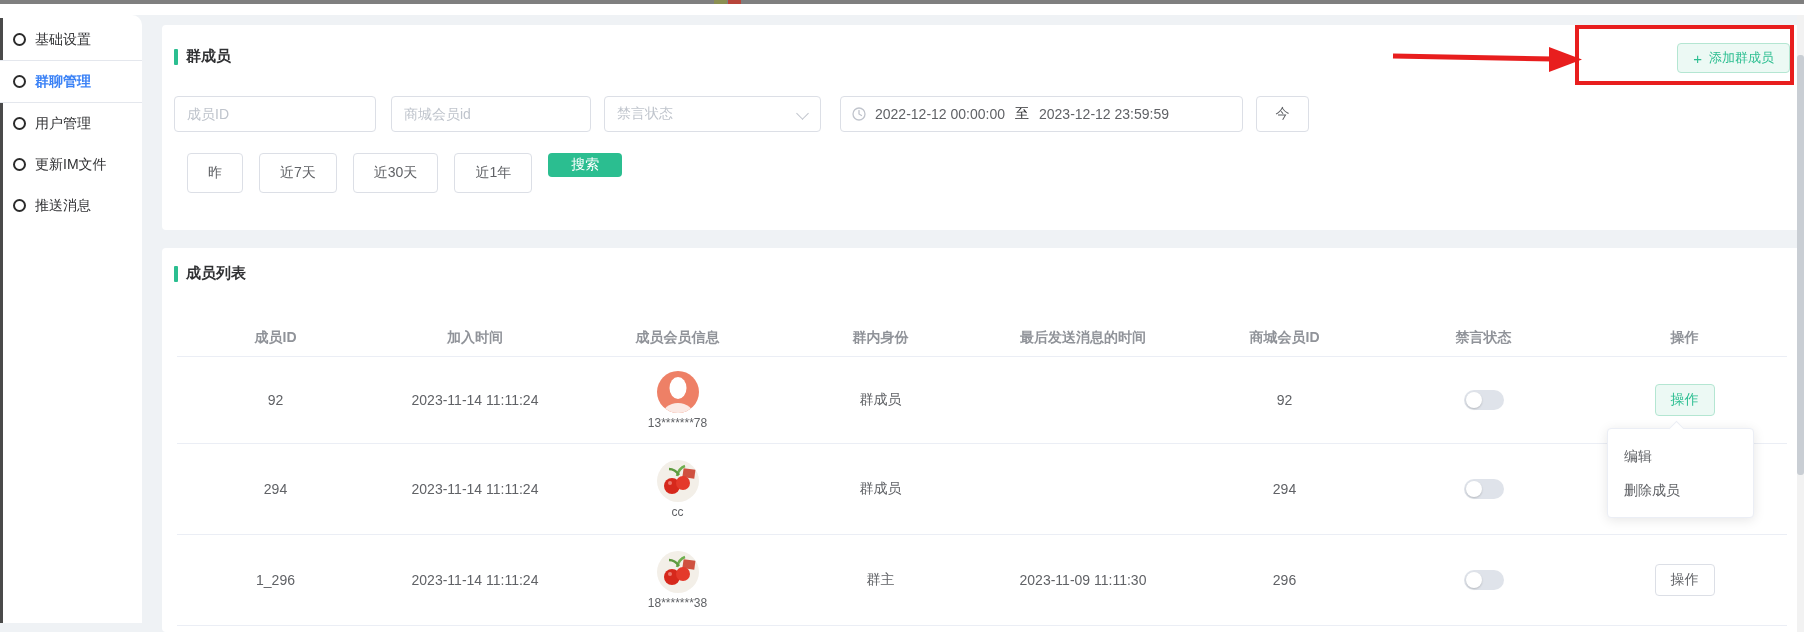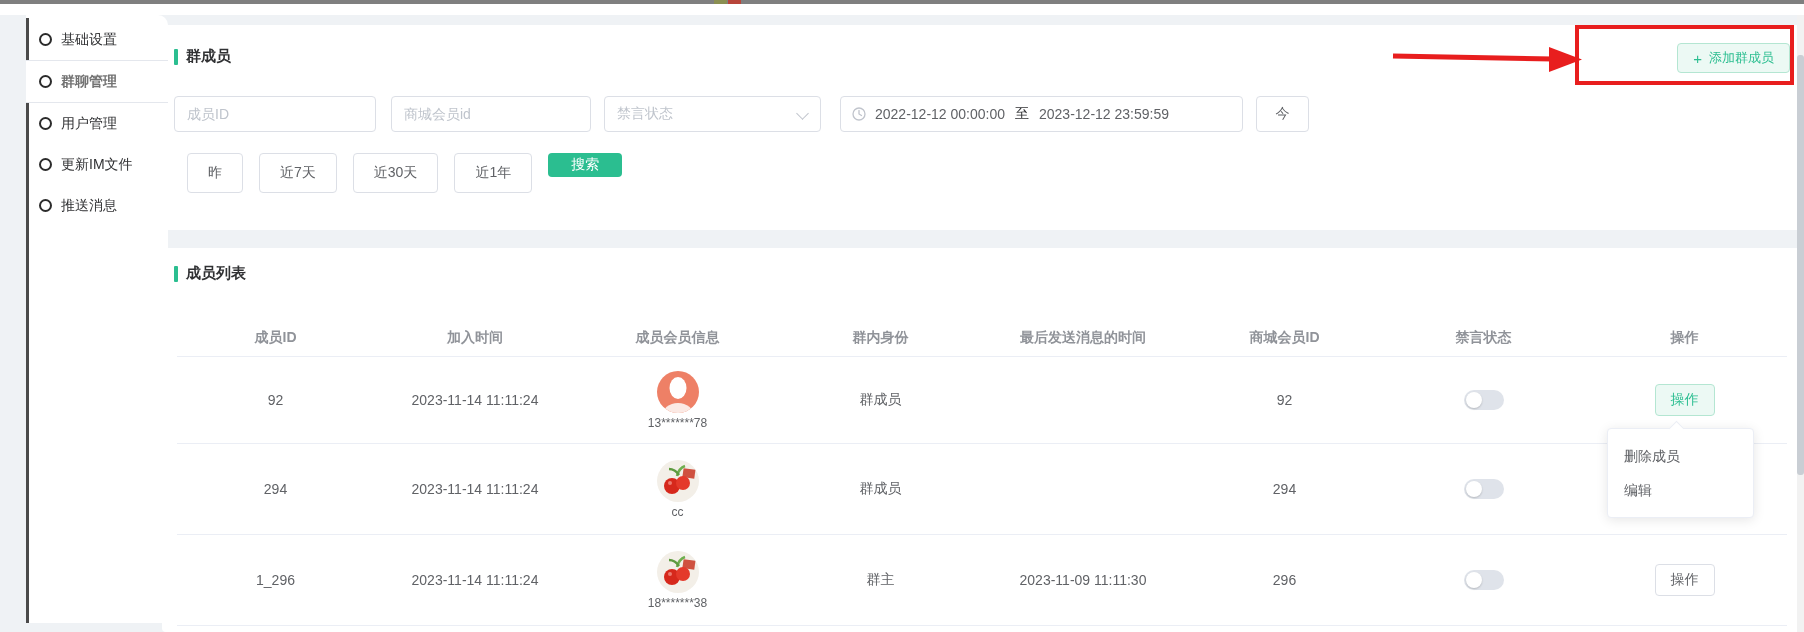--- a/index.html
+++ b/index.html
@@ -7,26 +7,26 @@
   .screen{position:relative;width:1804px;height:632px;background:#eff2f5;overflow:hidden;}
 
   
   .top-bar{position:absolute;top:0;left:0;right:0;height:4px;background:#7f7f7f;z-index:50;}
   .chip{position:absolute;top:0;height:4px;width:13px;}
   .chip-olive{left:714px;background:#8a8f52;}
   .chip-red{left:728px;background:#b8453a;}
   .white-strip{position:absolute;top:4px;left:0;right:0;height:11px;background:#fff;}
 
   
-  .sidebar{position:absolute;left:0;top:15px;width:142px;bottom:9px;background:#fff;border-top-right-radius:10px;z-index:5;margin-left:26px;}
+  .sidebar{position:absolute;left:0;top:15px;width:142px;bottom:9px;background:#fff;border-top-right-radius:10px;z-index:5;}
   .sidebar-edge{position:absolute;left:0;top:3px;bottom:0;width:3px;background:#4a4a4a;}
   .side-nav{padding-top:4px;}
   .side-item{position:relative;height:41px;display:flex;align-items:center;padding-left:13px;gap:9px;cursor:pointer;}
   .side-item.active{background:#fff;z-index:2;border-top:1px solid #e4e7ed;border-bottom:1px solid #e4e7ed;}
-  .side-item.active .side-label{font-weight:bold;color:#737373;text-align:right;}
+  .side-item.active .side-label{font-weight:bold;color:#3b82f6;text-align:right;}
   .radio-icon{width:13px;height:13px;border:2px solid #2b2b2b;border-radius:50%;box-sizing:border-box;flex:none;}
   .side-label{font-size:14px;color:#303133;white-space:nowrap;}
 
   
   .card{position:absolute;left:150px;width:1642px;background:#fff;border-radius:4px;margin-left:12px;}
   .card-filters{top:25px;height:205px;}
   .card-table{top:248px;height:384px;}
   .section-title{display:flex;align-items:center;gap:8px;font-size:15px;font-weight:bold;color:#303133;}
   .card-filters .section-title{padding:22px 0 0 12px;}
   .card-table .section-title{padding:16px 0 0 12px;}
@@ -288,22 +288,22 @@
           <td>
             <button class="action-btn" data-variant="normal">操作</button>
           </td>
         </tr>
       </tbody>
     </table>
   </section>
 
   <div class="dropdown">
     <div class="caret"></div>
+    <div class="dd-item">编辑</div>
     <div class="dd-item">删除成员</div>
-    <div class="dd-item">编辑</div>
   </div>
 
   <svg class="annotation-arrow" width="200" height="34" viewBox="0 0 200 34">
     <line x1="8" y1="14" x2="168" y2="17" stroke="#e81e1e" stroke-width="5"></line>
     <polygon points="164,5 197,17.5 164,30" fill="#e81e1e"></polygon>
   </svg>
   <div class="annotation-box"></div>
 
   <div class="scrollbar">
     <div class="sb-thumb"></div>

